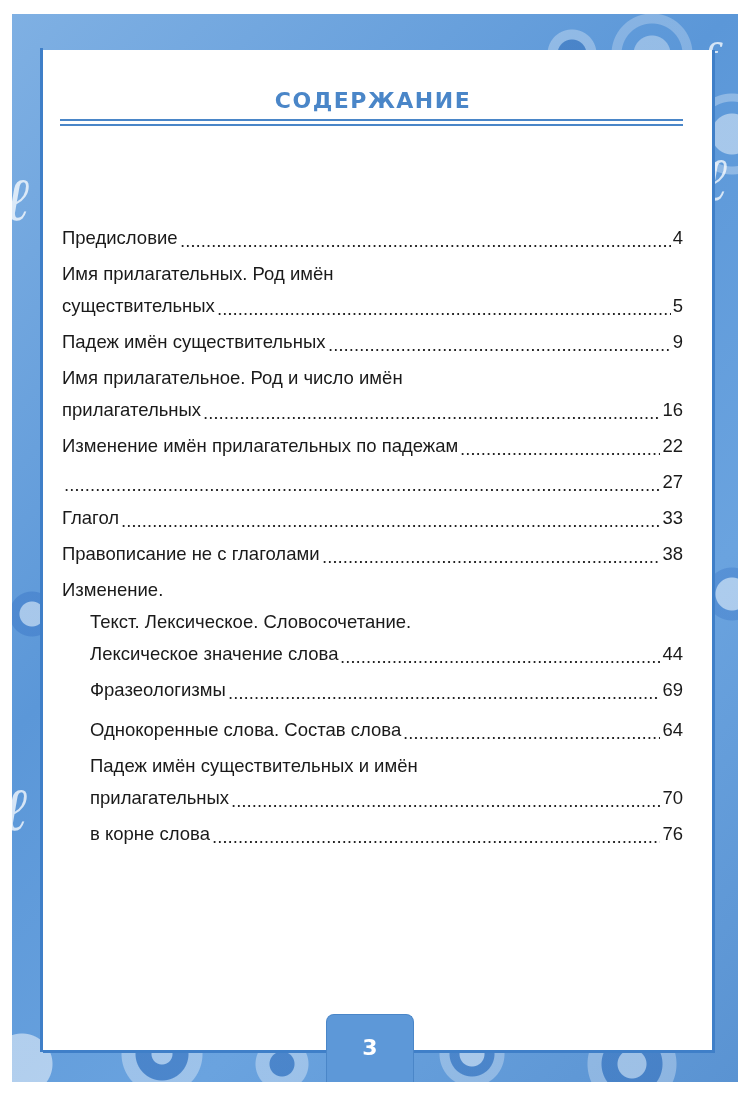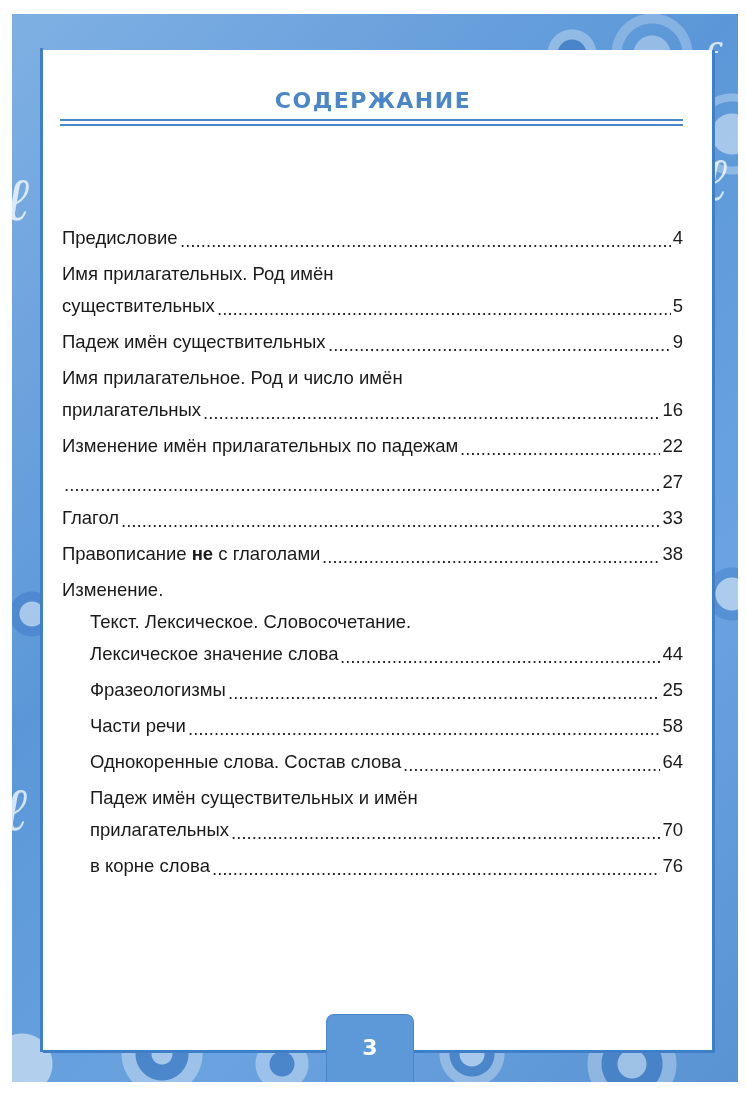--- a/index.html
+++ b/index.html
@@ -51,21 +51,21 @@
   }
   .line .dots {
     flex: 1; overflow: hidden; margin: 0 2px;
     background-image: radial-gradient(circle, #222 1.1px, transparent 1.4px);
     background-size: 5.2px 4px; background-repeat: repeat-x; background-position: 0 22px;
     height: 32px;
   }
   .line .pg { text-align: right; }
   .gap { height: 4px; }
   .sub { padding-left: 28px; }
-  b.kw { font-weight: bold; }
+  b.kw { font-weight: normal; }
   .page-tab {
     position: absolute; left: 326px; top: 1014px; width: 88px; height: 68px;
     background: #5d98d8; border-radius: 8px 8px 0 0;
     border: 1px solid #4a86c8; border-bottom: none; box-sizing: border-box;
     color: #ffffff; font-weight: bold; font-size: 22px; text-align: center; line-height: 66px;
     font-family: "DejaVu Sans", sans-serif;
   }
   .deco-glyph {
     position: absolute; color: rgba(255,255,255,0.75); font-family: "DejaVu Serif", serif;
     font-style: italic; font-size: 60px;
@@ -181,32 +181,25 @@
       <span class="dots"></span>
       <span class="pg">44</span>
     </div>
   </div>
   <div class="gap"></div>
 
   <div class="entry sub">
     <div class="line">
       <span>Фразеологизмы</span>
       <span class="dots"></span>
-      <span class="pg">25</span>
-    </div>
-  </div>
-  <div class="gap"></div>
-
-  <div class="entry sub">
-    <div class="line">
-      <span>Части речи</span>
-      <span class="dots"></span>
-      <span class="pg">58</span>
-    </div>
-  </div>
+      <span class="pg">69</span>
+    </div>
+  </div>
+  <div class="gap"></div>
+
   <div class="gap"></div>
 
   <div class="entry sub">
     <div class="line">
       <span>Однокоренные слова. Состав слова</span>
       <span class="dots"></span>
       <span class="pg">64</span>
     </div>
   </div>
   <div class="gap"></div>

